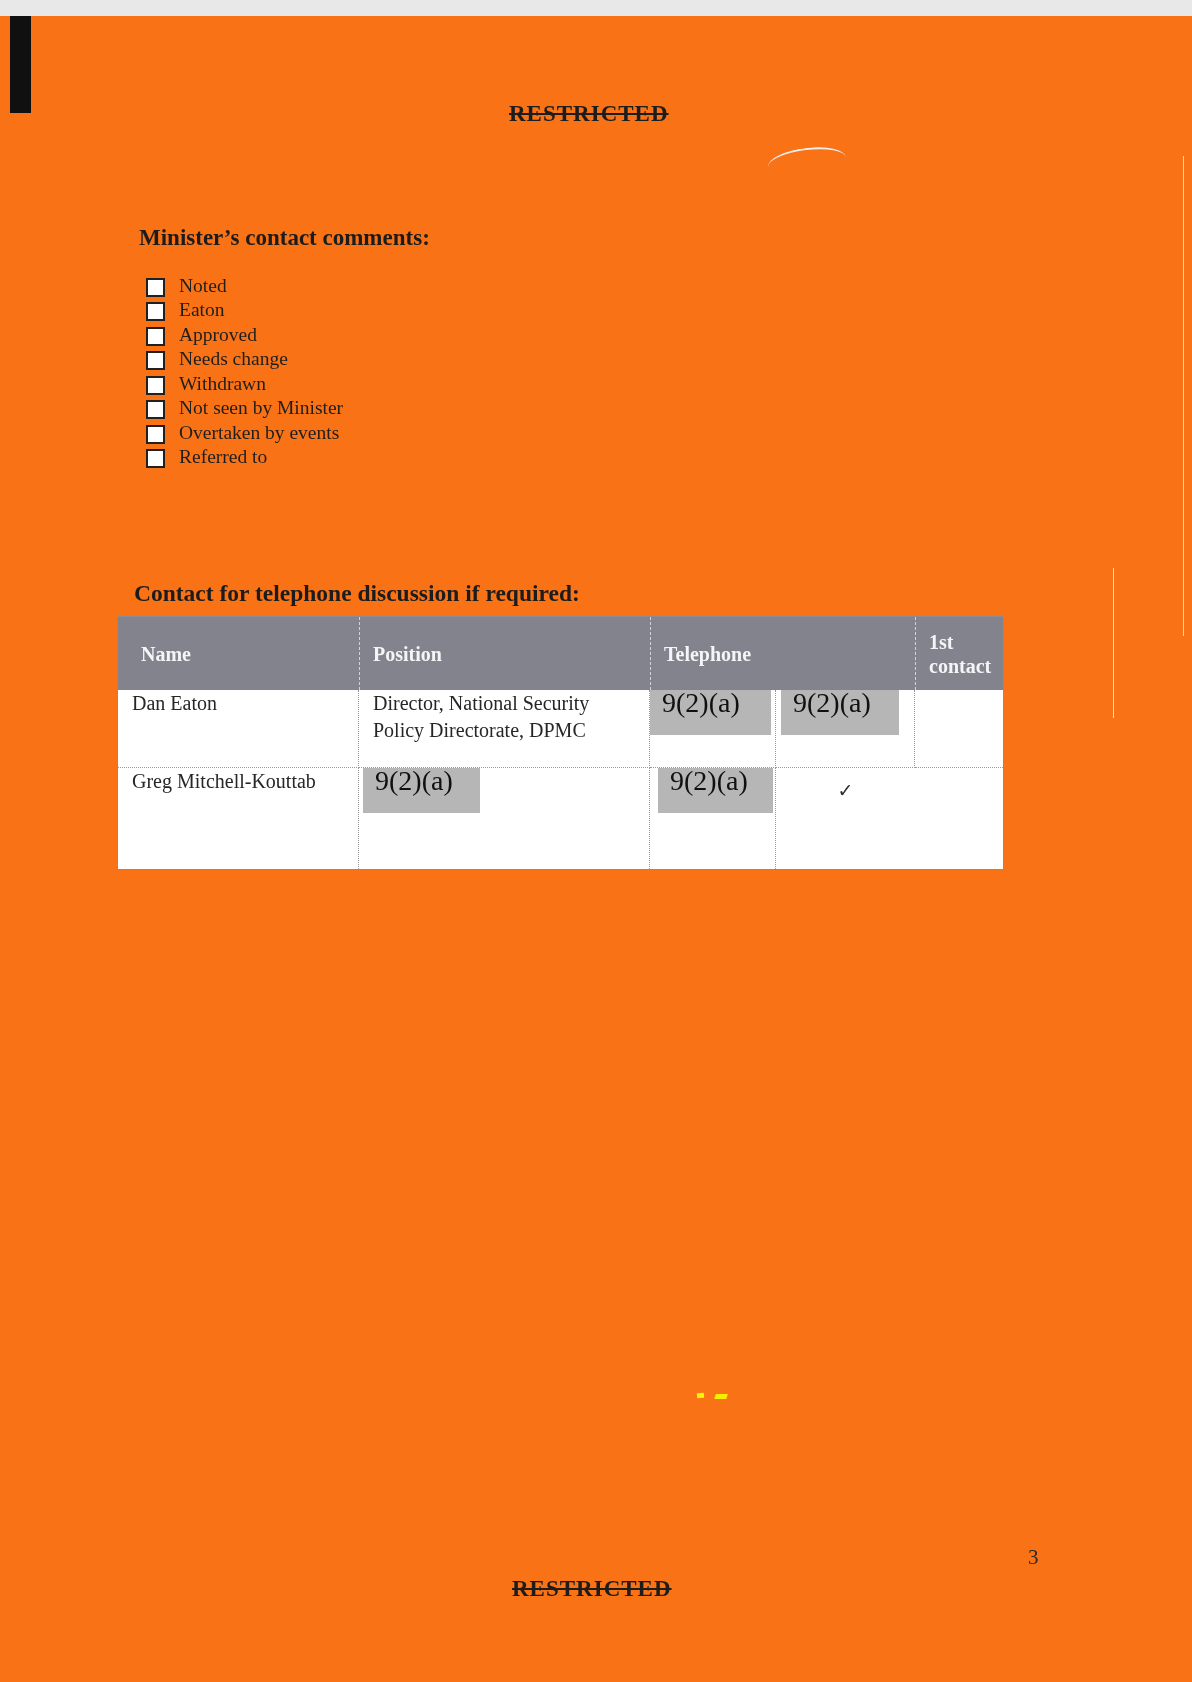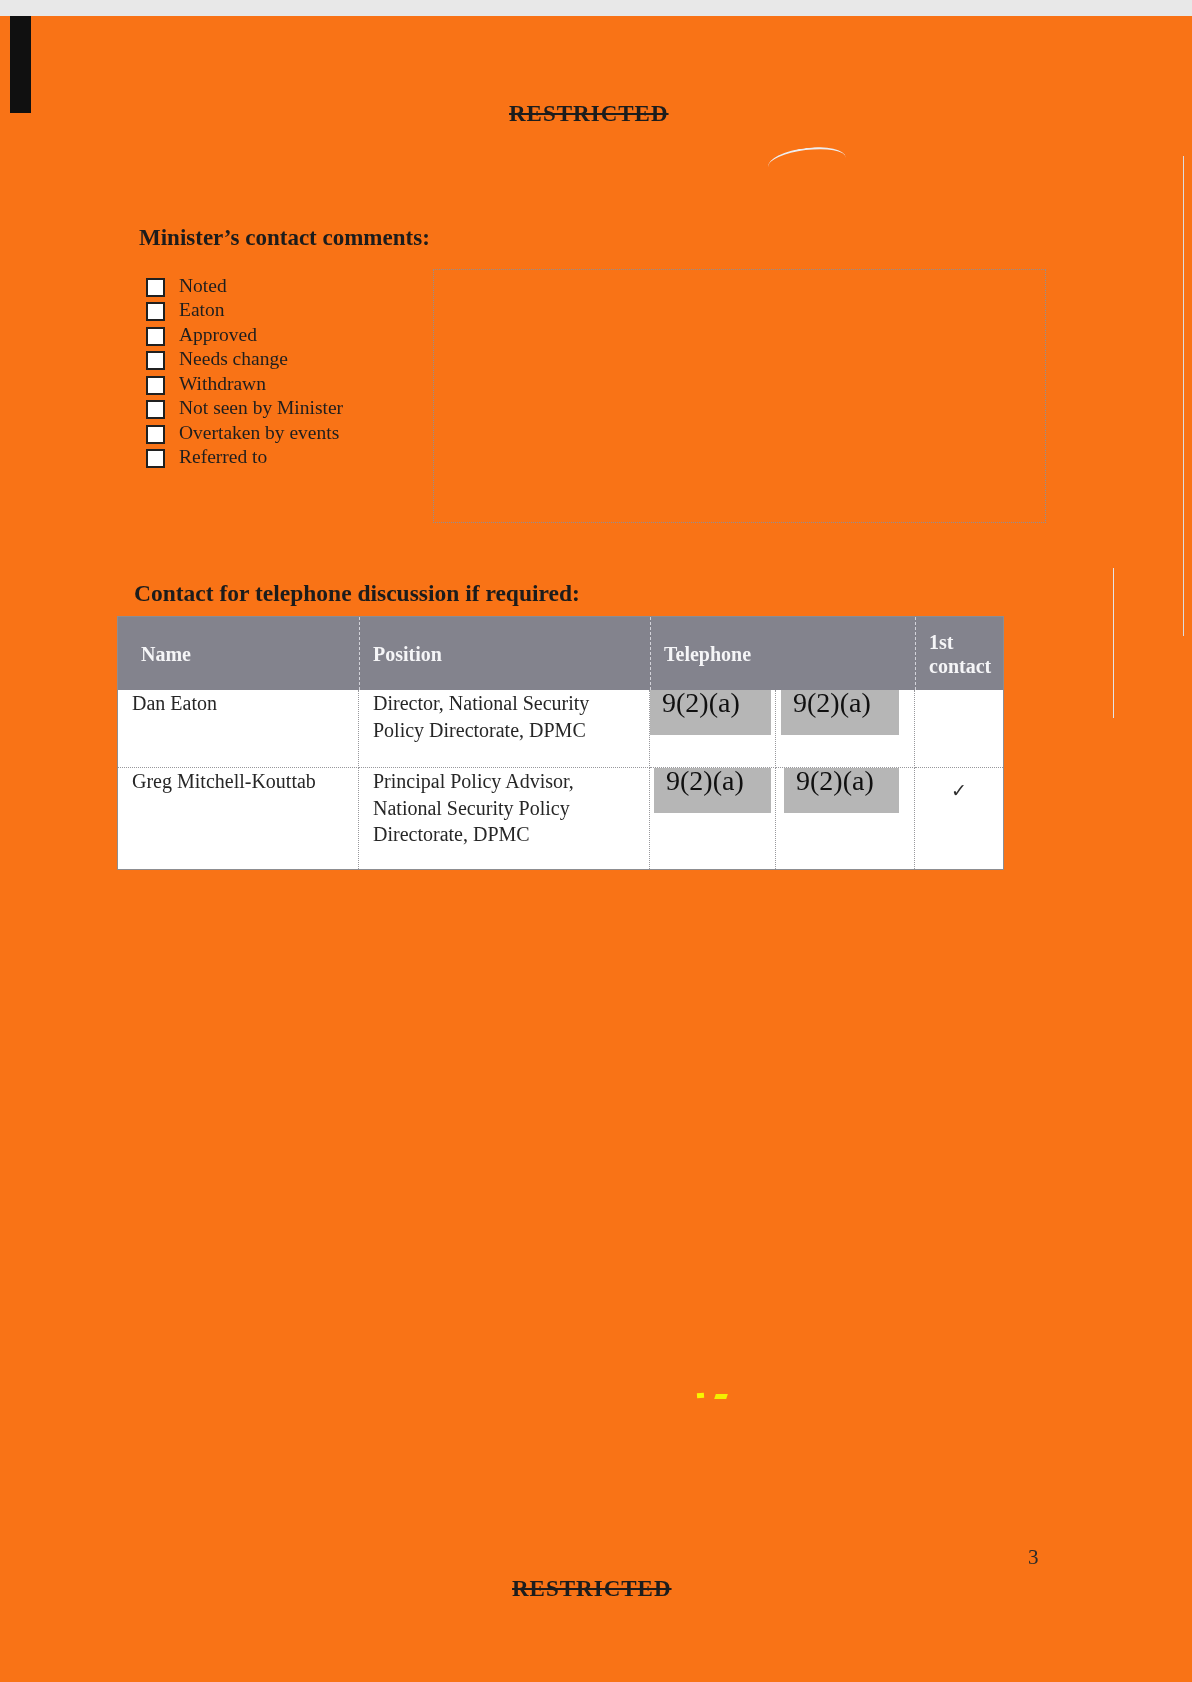--- a/index.html
+++ b/index.html
@@ -140,21 +140,20 @@
         </div>
       </div>
       <div class="td bdr rowline phone">
         <div class="redaction r1r">
           <span class="code">9(2)(a)</span>
         </div>
       </div>
       <div class="td rowline check"></div>
 
       <div class="td bdr">Greg Mitchell-Kouttab</div>
-      <div class="td bdr">Principal Policy Advisor, National Security Policy Directorate, DPMC</div>
       <div class="td bdr phone">
         <div class="redaction r2l">
           <span class="code">9(2)(a)</span>
         </div>
       </div>
       <div class="td bdr phone">
         <div class="redaction r2r">
           <span class="code">9(2)(a)</span>
         </div>
       </div>

